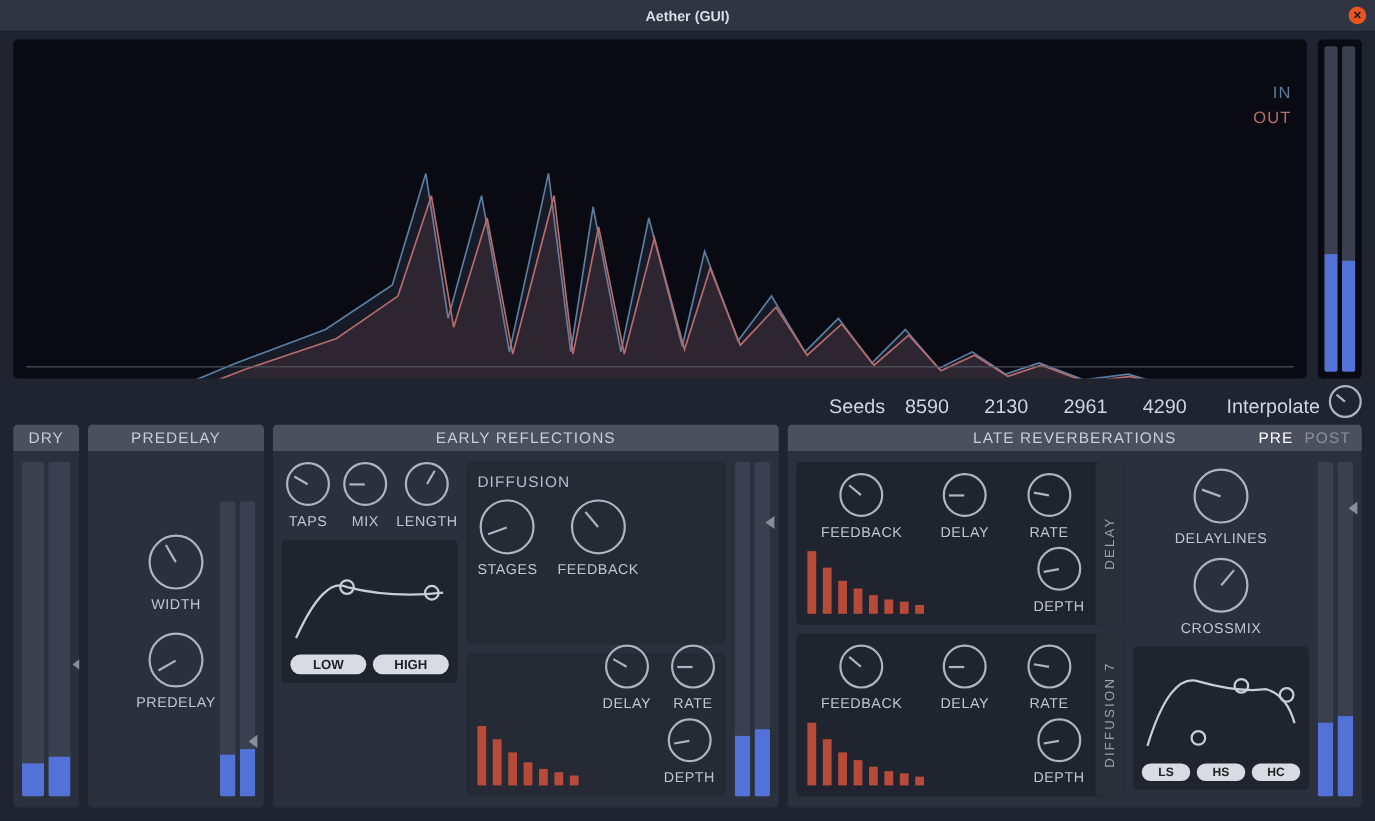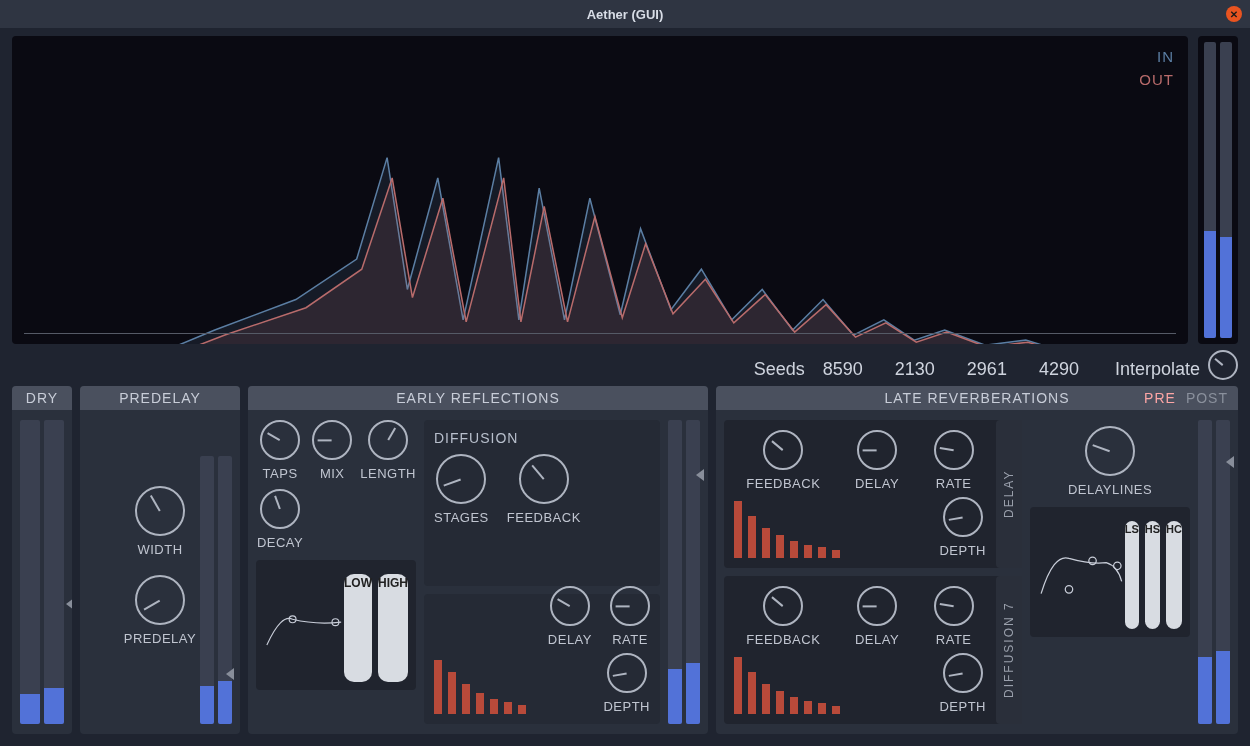--- a/index.html
+++ b/index.html
@@ -74,21 +74,21 @@
   }
   .spectrum svg { position: absolute; inset: 0; }
   .io-labels {
     position: absolute;
     right: 14px; top: 10px;
     text-align: right;
     line-height: 1.5;
     font-size: 15px;
     letter-spacing: 1px;
   }
-  .io-in { color: var(--accent-blue); }
+  .io-in { color: var(--accent-blue); margin-top: 28px; }
   .io-out { color: var(--accent-red); }
   .spectrum-baseline {
     position: absolute;
     left: 12px; right: 12px; bottom: 10px;
     height: 1px;
     background: #555a66;
   }
 
   .master-meter {
     width: 40px;
@@ -233,21 +233,21 @@
     display: grid;
     grid-template-columns: 1fr 1fr 1fr;
     gap: 8px 4px;
   }
   .filter-panel {
     background: #20242e;
     border-radius: 4px;
     height: 130px;
     padding: 8px;
     display: flex;
-    flex-direction: row;
+    flex-direction: column;
     justify-content: flex-end;
   }
   .filter-curve {
     flex: 1;
     position: relative;
   }
   .filter-btns {
     display: flex;
     gap: 6px;
     margin-top: 6px;
@@ -321,21 +321,21 @@
   .late-header .htitle { margin: 0 auto; position: absolute; left: 0; right: 0; text-align: center; pointer-events: none; }
   .prepost {
     display: flex;
     gap: 10px;
     z-index: 1;
   }
   .prepost span {
     cursor: pointer;
     color: #8a909c;
   }
-  .prepost span.active { color: #fca5a5; }
+  .prepost span.active { color: #ffffff; }
 
   .late-body { gap: 8px; }
   .late-left {
     flex: 1;
     display: flex;
     flex-direction: column;
     gap: 8px;
   }
   .delay-block {
     background: #20242e;
@@ -476,24 +476,20 @@
                 <span class="knob-label">TAPS</span>
               </div>
             <div class="knob-group">
                 <div class="knob knob-sm" style="--angle:-90deg"></div>
                 <span class="knob-label">MIX</span>
               </div>
             <div class="knob-group">
                 <div class="knob knob-sm" style="--angle:30deg"></div>
                 <span class="knob-label">LENGTH</span>
               </div>
-            <div class="knob-group">
-                <div class="knob knob-sm" style="--angle:-20deg"></div>
-                <span class="knob-label">DECAY</span>
-              </div>
           </div>
           <div class="filter-panel">
             <div class="filter-curve">
               <svg viewBox="0 0 140 80" width="100%" height="100%">
                 <path d="M5,75 Q30,20 50,30 Q90,40 135,35" stroke="#c8cdd8" stroke-width="2" fill="none"></path>
                 <circle cx="50" cy="30" r="6" stroke="#c8cdd8" stroke-width="2" fill="none"></circle>
                 <circle cx="125" cy="35" r="6" stroke="#c8cdd8" stroke-width="2" fill="none"></circle>
               </svg>
             </div>
             <div class="filter-btns">
@@ -643,20 +639,24 @@
               <span>DIFFUSION</span>&nbsp;<span>7</span>
             </div>
           </div>
         </div>
 
         <div class="late-right">
           <div class="knob-group">
               <div class="knob" style="--angle:-70deg"></div>
               <span class="knob-label">DELAYLINES</span>
             </div>
+          <div class="knob-group">
+              <div class="knob" style="--angle:40deg"></div>
+              <span class="knob-label">CROSSMIX</span>
+            </div>
           <div class="filter-panel" style="width:100%;height:130px">
             <div class="filter-curve">
               <svg viewBox="0 0 140 80" width="100%" height="100%">
                 <path d="M5,75 Q25,10 50,18 Q85,28 110,25 Q128,30 135,55" stroke="#c8cdd8" stroke-width="2" fill="none"></path>
                 <circle cx="50" cy="68" r="6" stroke="#c8cdd8" stroke-width="2" fill="none"></circle>
                 <circle cx="88" cy="22" r="6" stroke="#c8cdd8" stroke-width="2" fill="none"></circle>
                 <circle cx="128" cy="30" r="6" stroke="#c8cdd8" stroke-width="2" fill="none"></circle>
               </svg>
             </div>
             <div class="filter-btns">

